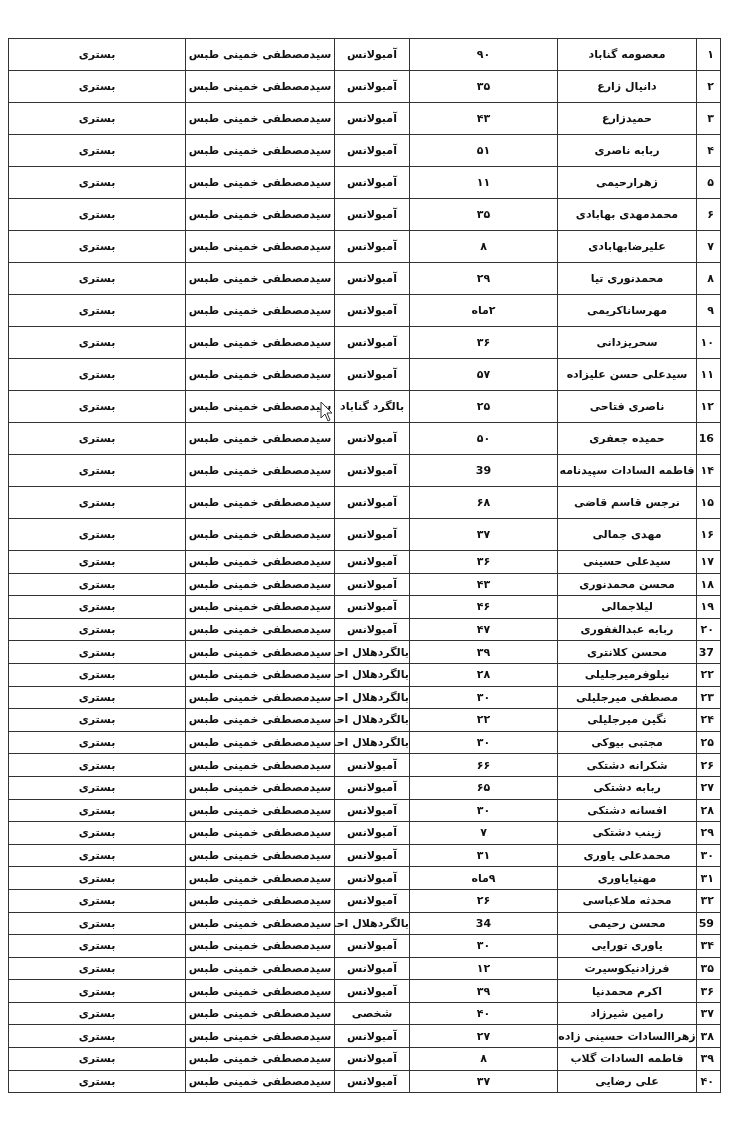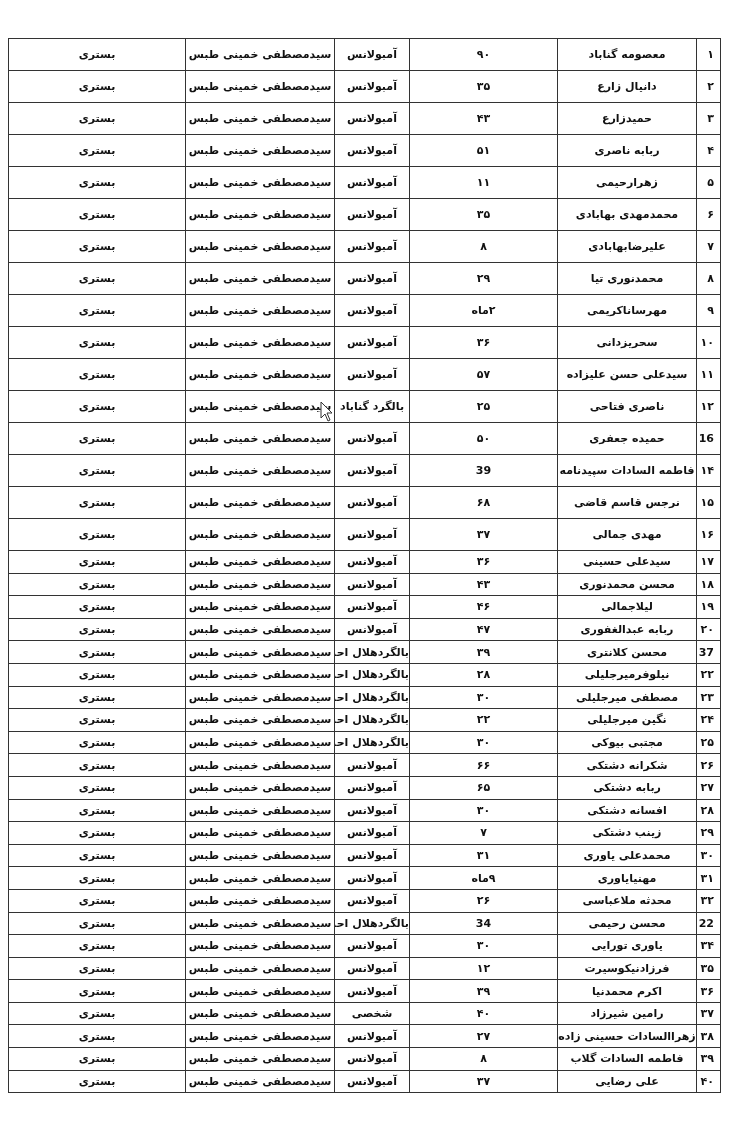--- a/index.html
+++ b/index.html
@@ -278,21 +278,21 @@
         </tr>
         <tr class="short">
           <td class="num">۳۲</td>
           <td>محدثه ملاعباسی</td>
           <td>۲۶</td>
           <td>آمبولانس</td>
           <td>سیدمصطفی خمینی طبس</td>
           <td>بستری</td>
         </tr>
         <tr class="short">
-          <td class="num">22</td>
+          <td class="num">59</td>
           <td>محسن رحیمی</td>
           <td>34</td>
           <td>بالگردهلال احمر</td>
           <td>سیدمصطفی خمینی طبس</td>
           <td>بستری</td>
         </tr>
         <tr class="short">
           <td class="num">۳۴</td>
           <td>یاوری تورایی</td>
           <td>۳۰</td>

